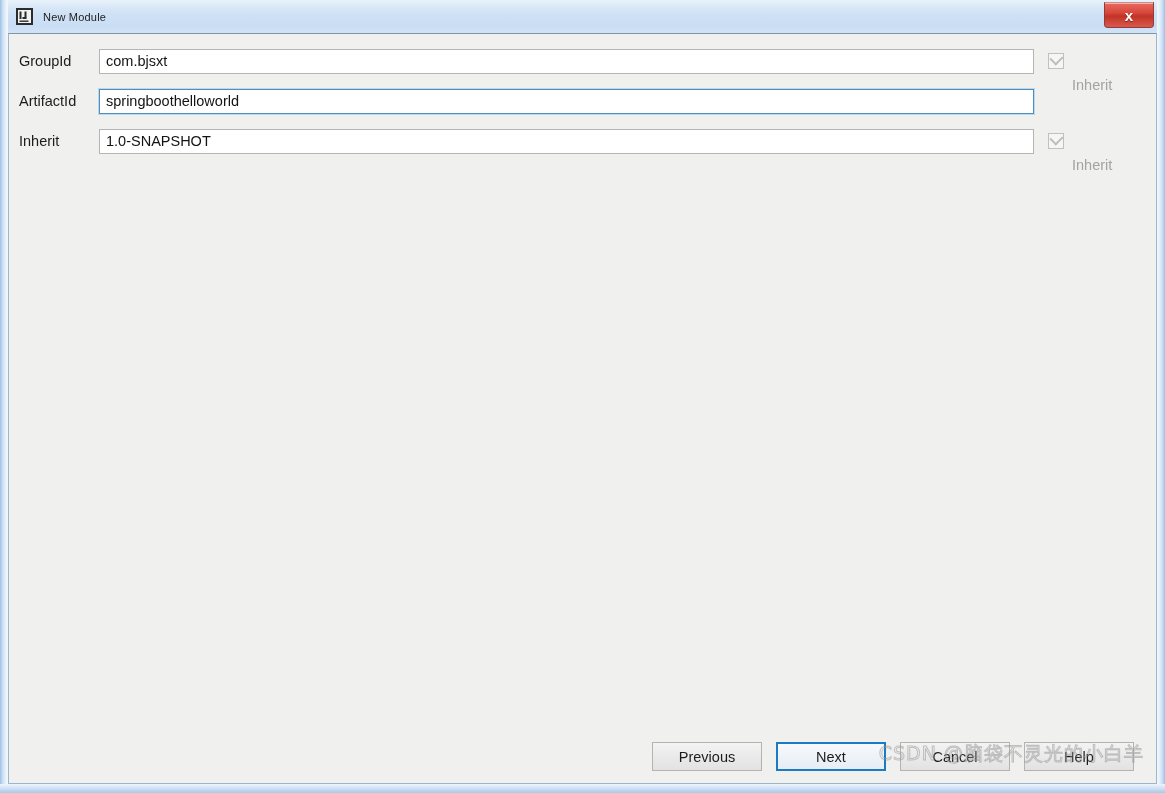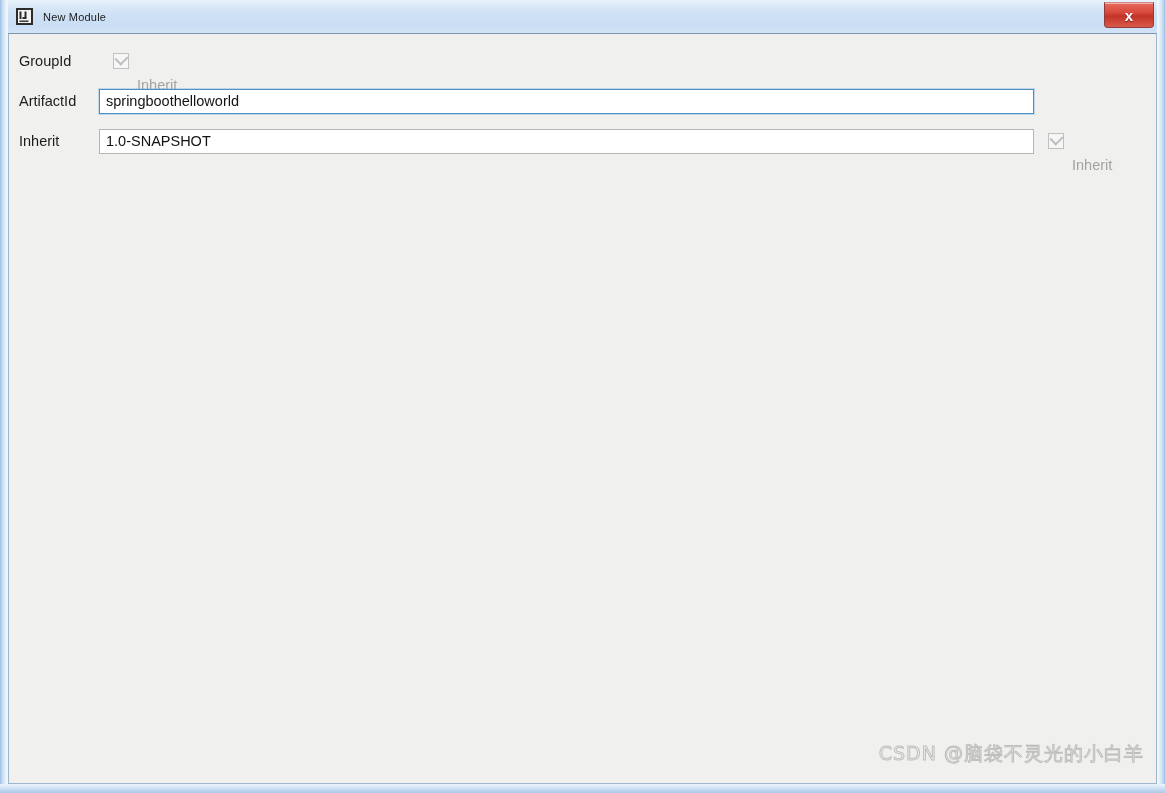--- a/index.html
+++ b/index.html
@@ -259,20 +259,21 @@
       <span class="x">x</span>
     </div>
   </div>
 
   <div class="client">
 
     <div class="form-area">
 
       <div class="form-row">
         <span class="field-label">GroupId</span>
+        <input class="text-input" type="text" value="com.bjsxt" style="">
         <div class="inherit-cell">
           <span class="checkbox">
             <span class="tick"></span>
           </span>
           <span class="checkbox-label">Inherit</span>
         </div>
       </div>
 
       <div class="form-row">
         <span class="field-label">ArtifactId</span>
@@ -286,17 +287,23 @@
         <div class="inherit-cell">
           <span class="checkbox">
             <span class="tick"></span>
           </span>
           <span class="checkbox-label">Inherit</span>
         </div>
       </div>
 
     </div>
 
+    <div class="button-bar">
+      <button class="btn">Previous</button>
+      <button class="btn focused">Next</button>
+      <button class="btn">Cancel</button>
+      <button class="btn">Help</button>
+    </div>
 
     <div class="watermark">CSDN @脑袋不灵光的小白羊</div>
 
   </div>
 </div>
 
 </body></html>

